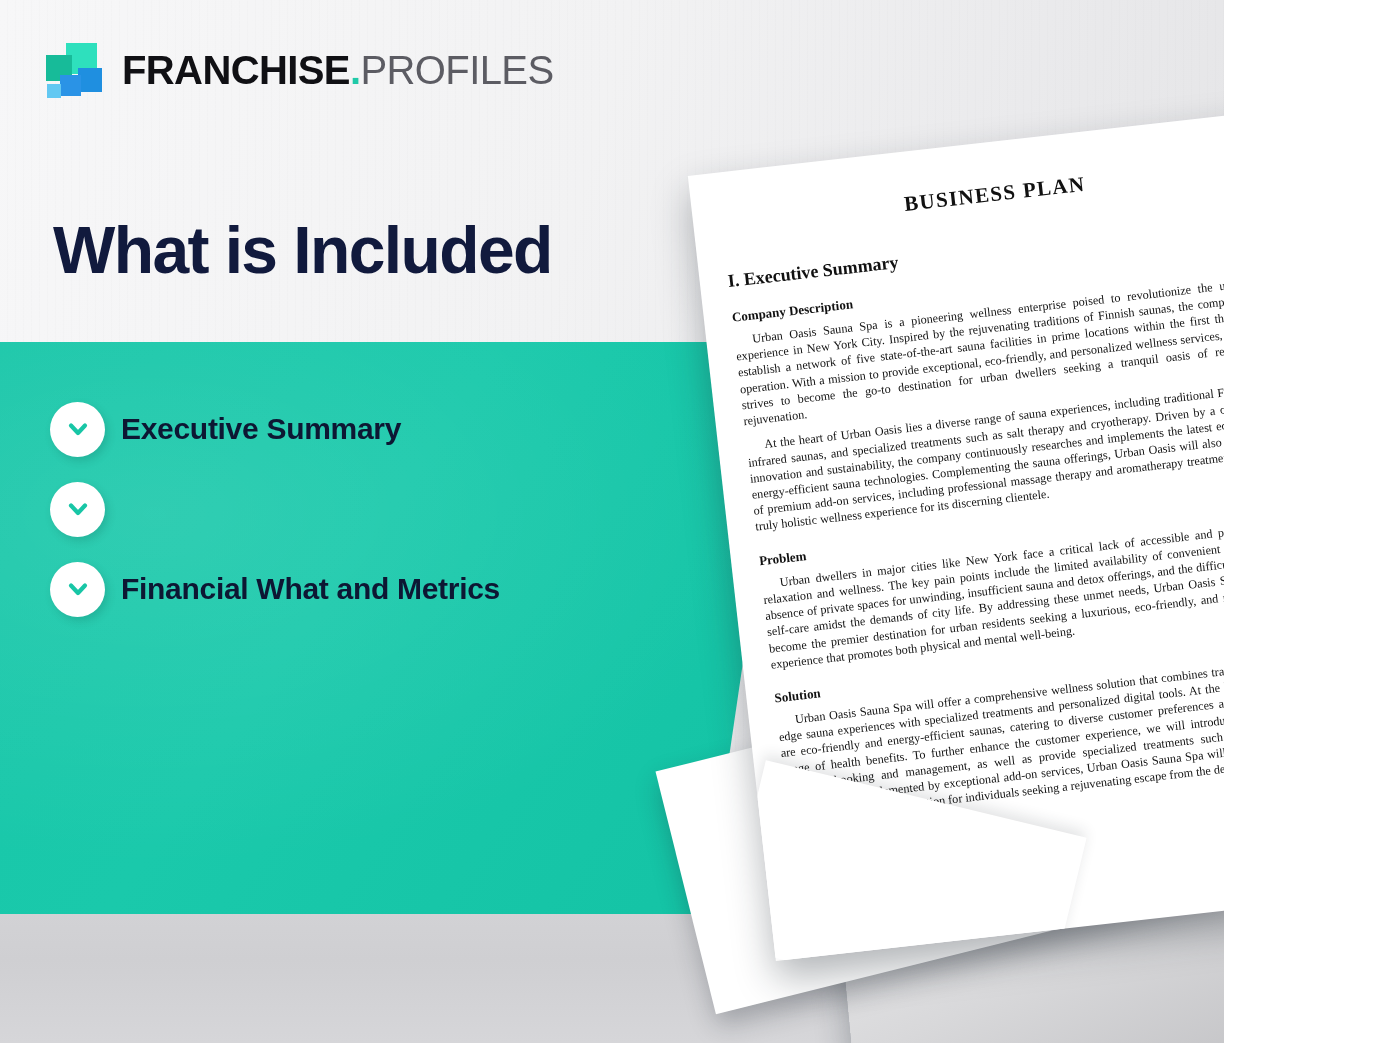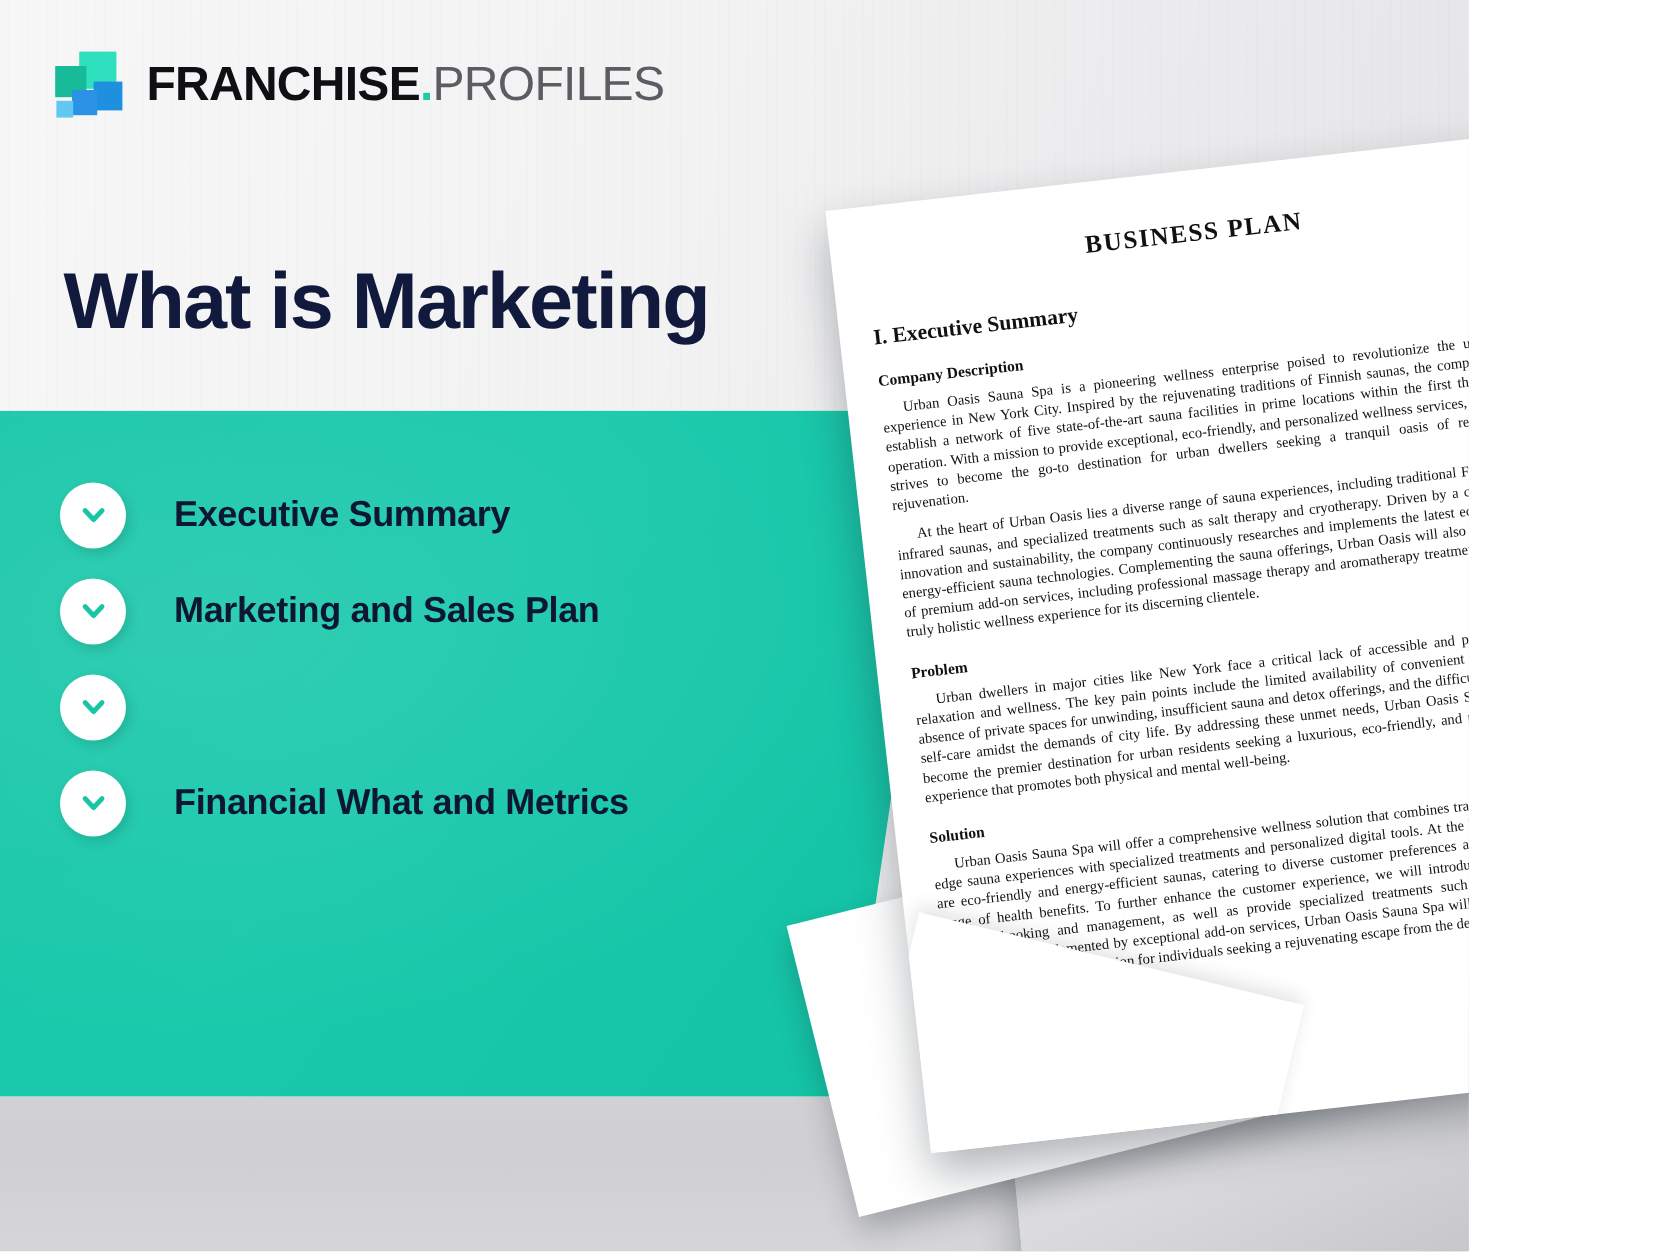--- a/index.html
+++ b/index.html
@@ -80,21 +80,21 @@
     background:radial-gradient(ellipse at 18% 30%, rgba(255,255,255,0.10) 0%, rgba(255,255,255,0) 62%);
     pointer-events:none;
   }
 
   
   #feature-list {
     position:absolute; left:50px; top:398px;
     width:700px;
     display:flex; flex-direction:column; gap:18px;
   }
-  .feature-row { display:flex; align-items:center; gap:40px; height:62px; }
+  .feature-row { display:flex; align-items:center; gap:16px; height:62px; }
 
   .chev-badge {
     flex:0 0 auto;
     width:55px; height:55px; border-radius:50%;
     background:#ffffff;
     box-shadow:3px 4px 9px rgba(0,60,48,0.17);
     display:flex; align-items:center; justify-content:center;
   }
   .chev-badge svg { display:block; }
 
@@ -205,43 +205,35 @@
     <div id="logo-mark">
       <i class="sq-a"></i>
       <i class="sq-b"></i>
       <i class="sq-c"></i>
       <i class="sq-d"></i>
       <i class="sq-e"></i>
     </div>
     <div id="logo-word"><span class="w1">FRANCHISE</span><span class="dot">.</span><span class="w2">PROFILES</span></div>
   </div>
 
-  <h1 id="headline">What is Marketing</h1>
+  <h1 id="headline">What is Included</h1>
 
   <div id="feature-list">
 
     <div class="feature-row">
       <span class="chev-badge">
         <svg width="30" height="30" viewBox="0 0 30 30">
             <path d="M8 11.5 L15 19 L22 11.5" fill="none" stroke="#18c6a6" stroke-width="4.2" stroke-linecap="round" stroke-linejoin="round"></path>
           </svg>
       </span>
       <span class="feature-label">Executive Summary</span>
     </div>
 
 
 
-    <div class="feature-row">
-      <span class="chev-badge">
-        <svg width="30" height="30" viewBox="0 0 30 30">
-            <path d="M8 11.5 L15 19 L22 11.5" fill="none" stroke="#18c6a6" stroke-width="4.2" stroke-linecap="round" stroke-linejoin="round"></path>
-          </svg>
-      </span>
-      <span class="feature-label">Marketing and Sales Plan</span>
-    </div>
 
     <div class="feature-row">
       <span class="chev-badge">
         <svg width="30" height="30" viewBox="0 0 30 30">
             <path d="M8 11.5 L15 19 L22 11.5" fill="none" stroke="#18c6a6" stroke-width="4.2" stroke-linecap="round" stroke-linejoin="round"></path>
           </svg>
       </span>
     </div>
 
     <div class="feature-row">

